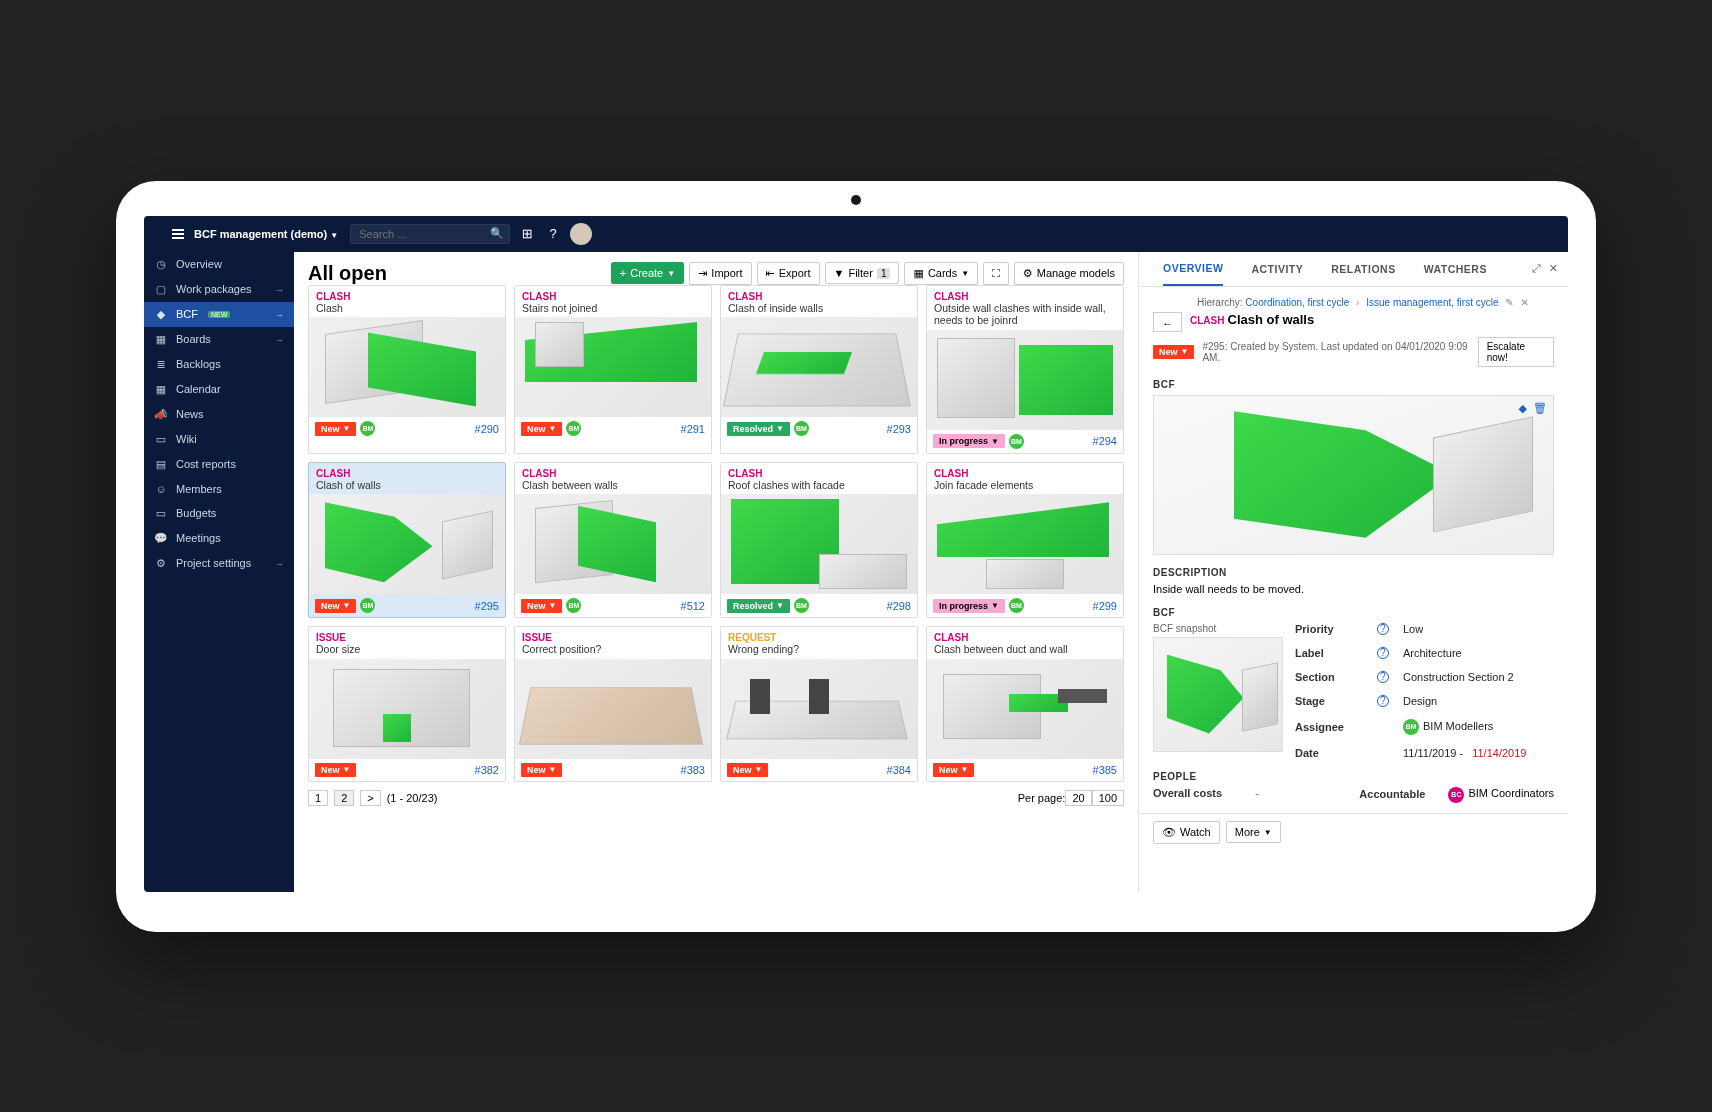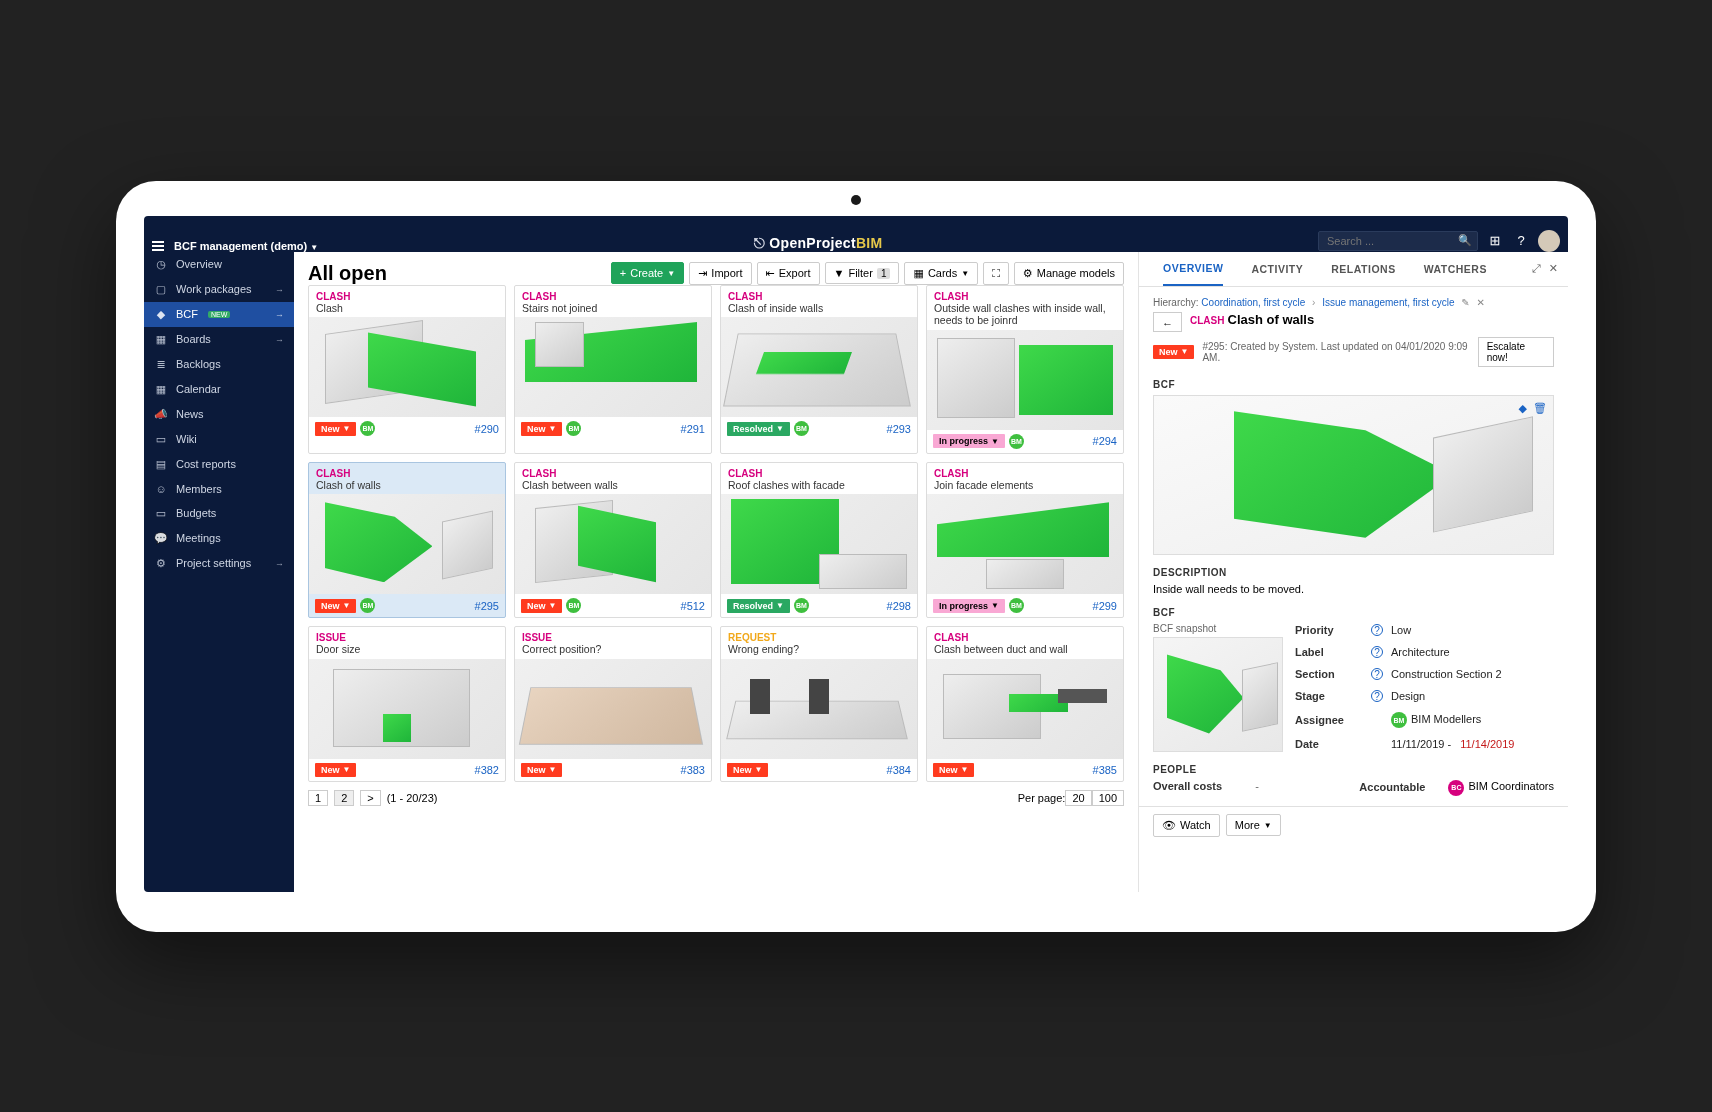--- a/index.html
+++ b/index.html
@@ -2,21 +2,21 @@
 <html><head>
 <meta charset="utf-8">
 <style>
 * { box-sizing: border-box; margin: 0; padding: 0; }
 body { font-family: -apple-system, BlinkMacSystemFont, "Segoe UI", Helvetica, Arial, sans-serif; background: #222; display: flex; align-items: center; justify-content: center; min-height: 100vh; padding: 40px; }
 .device { width: 1480px; background: #fff; border-radius: 40px; padding: 35px 28px 40px; box-shadow: 0 30px 80px rgba(0,0,0,.5); position: relative; }
 .camera { width: 10px; height: 10px; border-radius: 50%; background: #1a1a1a; position: absolute; top: 14px; left: 50%; transform: translateX(-50%); }
 .screen { background: #fff; border-radius: 4px; overflow: hidden; font-size: 11px; }
 
 
-.topbar { background: #0b1a3a; color: #fff; height: 36px; display: flex; align-items: flex-end; padding: 0 8px; gap: 12px; }
+.topbar { background: #0b1a3a; color: #fff; height: 36px; display: flex; align-items: center; padding: 0 28px; gap: 12px; }
 .tb-left { display: flex; align-items: center; gap: 10px; }
 .tb-burger { display: flex; flex-direction: column; gap: 2px; cursor: pointer; }
 .tb-burger span { width: 12px; height: 2px; background: #fff; }
 .tb-project { font-weight: 600; font-size: 11px; }
 .tb-brand { flex: 1; text-align: center; font-weight: 700; font-size: 14px; letter-spacing: .3px; }
 .tb-brand .bim { color: #e6c84a; }
 .tb-right { display: flex; align-items: center; gap: 8px; }
 .tb-search { background: #1c2b4a; border: 1px solid #2a3b5c; color: #ccc; padding: 3px 24px 3px 8px; width: 160px; border-radius: 2px; font-size: 11px; }
 .tb-icon { width: 18px; height: 18px; display: flex; align-items: center; justify-content: center; color: #fff; cursor: pointer; font-size: 13px; }
 .tb-avatar { width: 22px; height: 22px; border-radius: 50%; background: #d4c9b8; }
@@ -65,33 +65,33 @@
 .pg-btn { border: 1px solid #ccc; padding: 1px 6px; cursor: pointer; }
 .pg-btn.active { background: #eee; }
 .pager-right { margin-left: auto; display: flex; align-items: center; }
 
 
 .tabs { display: flex; border-bottom: 1px solid #e0e0e0; padding: 0 10px; align-items: center; }
 .tab { padding: 10px 0; margin: 0 14px; font-size: 10.5px; font-weight: 700; letter-spacing: .5px; color: #555; cursor: pointer; }
 .tab.active { color: #1a63c4; border-bottom: 2px solid #1a63c4; }
 .tab-rt { margin-left: auto; display: flex; gap: 8px; color: #666; }
 .detail-body { padding: 10px 14px; font-size: 11px; }
-.bcrumb { font-size: 10px; color: #1a63c4; margin-bottom: 4px; }
+.bcrumb { font-size: 10px; color: #1a63c4; margin-bottom: 4px; margin-left: 44px; }
 .bcrumb .sep { color: #999; margin: 0 4px; }
 .detail-hdr { display: flex; align-items: flex-start; gap: 8px; }
 .back-btn { border: 1px solid #ccc; padding: 3px 8px; }
 .det-title { font-weight: 600; font-size: 13px; }
 .det-sub { display: flex; align-items: center; gap: 8px; margin-top: 5px; }
 .det-meta { color: #666; font-size: 10px; }
 .esc-btn { margin-left: auto; border: 1px solid #ccc; padding: 3px 8px; font-size: 10px; }
 .sect { margin-top: 12px; }
 .sect-h { font-weight: 700; letter-spacing: .5px; font-size: 10px; color: #333; margin-bottom: 5px; }
 .bcf-big { border: 1px solid #ddd; height: 160px; position: relative; overflow: hidden; background: linear-gradient(160deg,#fafafa,#eee); }
 .bcf-icons { position: absolute; top: 6px; right: 6px; display: flex; gap: 6px; color: #1a63c4; }
-.fields { display: grid; grid-template-columns: 70px 14px 1fr; row-gap: 7px; column-gap: 6px; align-items: center; font-size: 11px; }
+.fields { display: grid; grid-template-columns: 70px 14px 1fr; row-gap: 7px; column-gap: 6px; align-items: center; font-size: 11px; gap: 12px; }
 .fld-k { color: #333; font-weight: 600; }
 .fld-i { color: #1a63c4; font-size: 10px; border: 1px solid #1a63c4; border-radius: 50%; width: 12px; height: 12px; display: flex; align-items: center; justify-content: center; }
 .fld-v { color: #222; }
 .fld-v .late { color: #c41a1a; margin-left: 6px; }
 .snap2 { display: flex; gap: 12px; }
 .snap2 .snapimg { width: 130px; height: 115px; border: 1px solid #ddd; flex-shrink: 0; overflow: hidden; position: relative; background: linear-gradient(150deg,#f5f5f5,#e8e8e8); }
 .av-bc { width: 16px; height: 16px; border-radius: 50%; background: #d6007e; color: #fff; font-size: 7px; display: inline-flex; align-items: center; justify-content: center; font-weight: 700; margin-right: 4px; }
 .av-bm { width: 16px; height: 16px; border-radius: 50%; background: #3fbf3f; color: #fff; font-size: 7px; display: inline-flex; align-items: center; justify-content: center; font-weight: 700; margin-right: 4px; }
 .detail-foot { border-top: 1px solid #e0e0e0; padding: 7px 14px; display: flex; gap: 6px; align-items: center; }
 
@@ -108,23 +108,20 @@
   <div class="screen">
 
     <div class="topbar">
       <div class="tb-left">
         <div class="tb-burger">
             <span></span>
             <span></span>
             <span></span>
           </div>
         <div class="tb-project"><span>BCF management (demo)</span> <span style="font-size:8px">▼</span></div>
-      </div>
-      <div class="tb-brand">
-        <span style="color:#d4d8e4">⎋ </span><span>OpenProject</span><span class="bim">BIM</span>
       </div>
       <div class="tb-right">
         <div style="position:relative">
           <input class="tb-search" placeholder="Search ..." style="">
           <span style="position:absolute;right:6px;top:3px;color:#aab">🔍</span>
         </div>
         <div class="tb-icon">⊞</div>
         <div class="tb-icon">?</div>
         <div class="tb-avatar"></div>
       </div>

